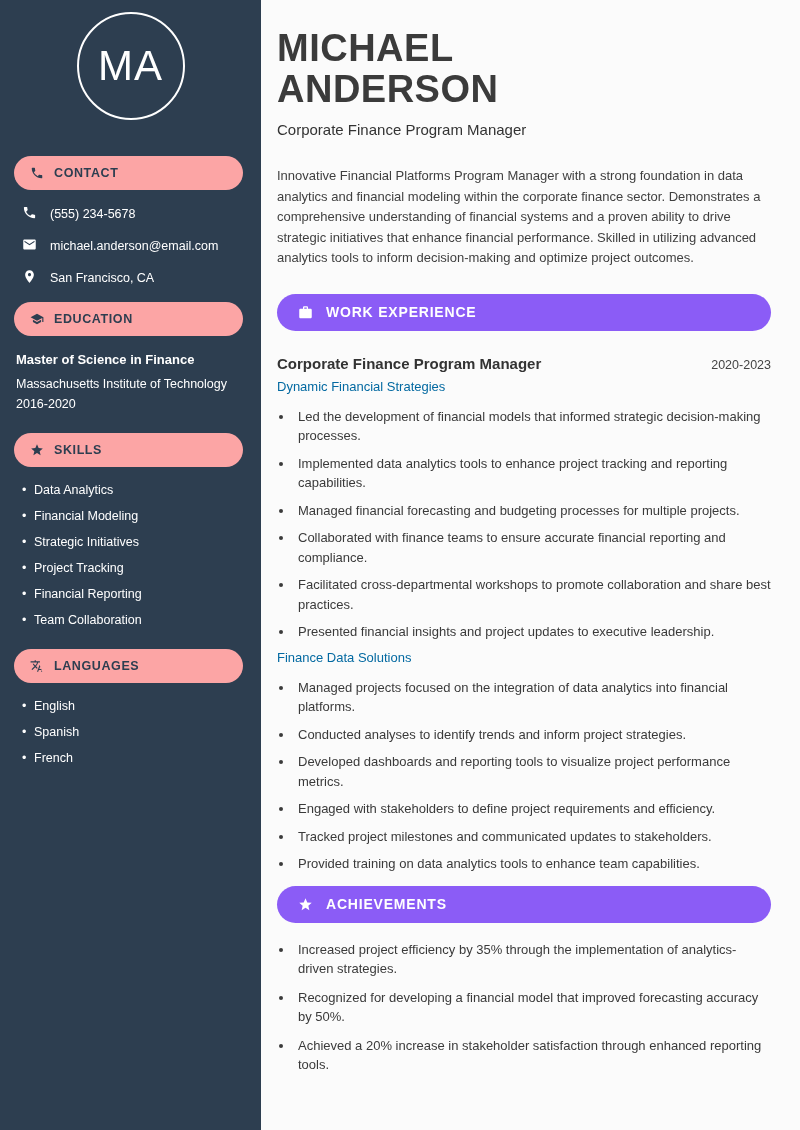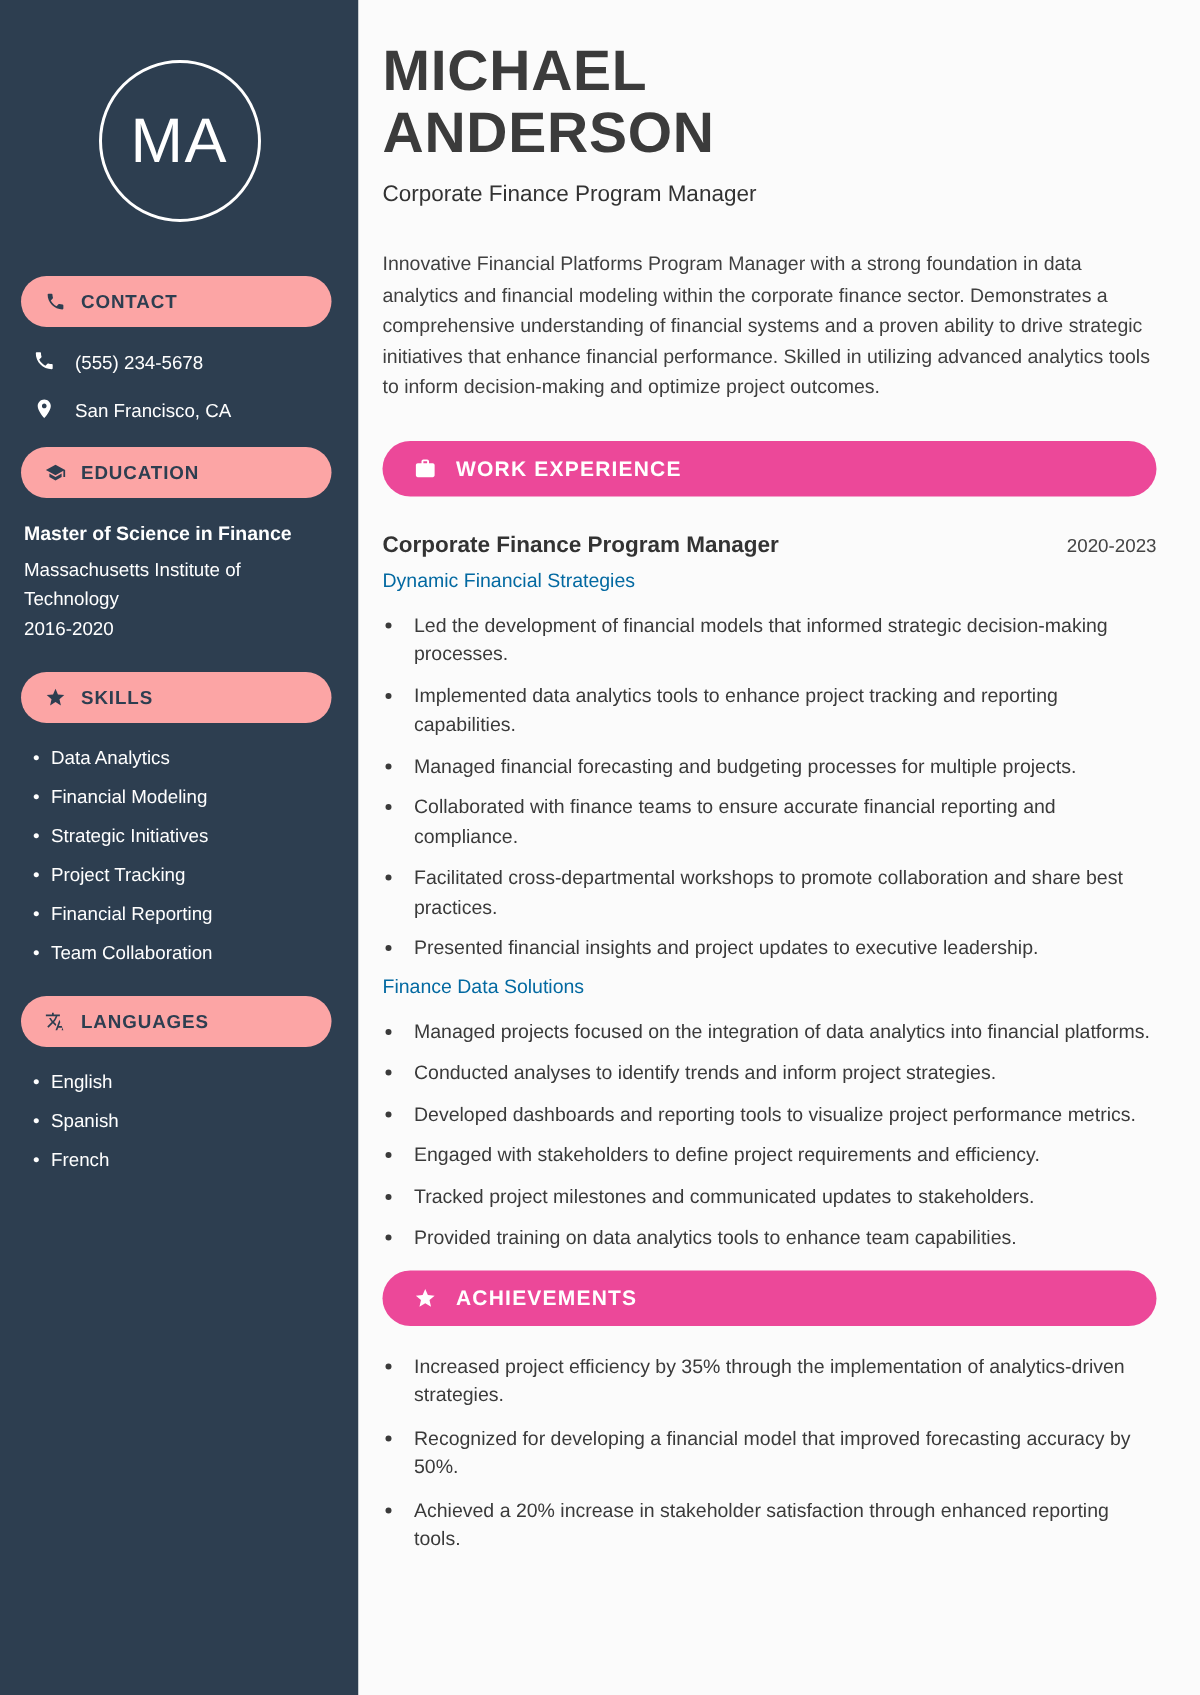--- a/index.html
+++ b/index.html
@@ -1,21 +1,21 @@
 <!DOCTYPE html>
 <html><head>
 <meta charset="utf-8">
 <style>
   * { margin:0; padding:0; box-sizing:border-box; }
   html,body { width:800px; height:1130px; }
   body { font-family:"Liberation Sans", sans-serif; background:#ffffff; overflow:hidden; }
   .page { display:flex; width:800px; height:1130px; }
 
   
-  .sidebar { width:239px; flex-shrink:0; background:#2d3e50; color:#ffffff; padding-top:40px; }
+  .sidebar { width:261px; flex-shrink:0; background:#2d3e50; color:#ffffff; padding-top:12px; }
   .avatar-wrap { display:flex; justify-content:center; margin-bottom:36px; }
   .avatar { width:108px; height:108px; border:2px solid #ffffff; border-radius:50%;
             display:flex; align-items:center; justify-content:center;
             font-size:42px; letter-spacing:1px; color:#ffffff; font-weight:400; }
   .side-pill { background:#fca5a5; color:#2d3e50; border-radius:20px; height:34px;
                display:flex; align-items:center; gap:10px; padding:0 16px;
                margin:0 18px 16px 14px; font-weight:bold; font-size:12.5px; letter-spacing:0.6px; }
   .side-pill .ico { width:14px; height:14px; flex-shrink:0; }
   .contact-row { display:flex; gap:13px; align-items:flex-start; padding:0 16px 0 22px; margin-bottom:15px; font-size:12.5px; line-height:1.35; }
   .contact-row .ico { width:15px; height:15px; flex-shrink:0; margin-top:-1px; }
@@ -25,21 +25,21 @@
   .years { font-size:12.5px; margin-top:4px; }
   .side-list { list-style:none; padding:0 16px 0 22px; margin-bottom:22px; }
   .side-list li { font-size:12.5px; margin-bottom:12px; position:relative; padding-left:12px; }
   .side-list li::before { content:"•"; position:absolute; left:0; top:0; }
 
   
   .main { flex:1; background:#fbfbfb; padding:28px 29px 0 16px; color:#3a3a3a; }
   .name { font-size:38px; font-weight:bold; color:#3b3b3b; line-height:1.08; letter-spacing:0.5px; }
   .job-title { margin-top:11px; font-size:15px; color:#333333; }
   .summary { margin-top:28px; font-size:13px; line-height:1.58; color:#3f3f3f; }
-  .main-pill { background:#ec4899; color:#ffffff; border-radius:22px; height:37px;
+  .main-pill { background:#8b5cf6; color:#ffffff; border-radius:22px; height:37px;
                display:flex; align-items:center; gap:13px; padding:0 21px;
                font-weight:bold; font-size:14px; letter-spacing:0.8px; margin-top:25px; }
   .main-pill .ico { width:15px; height:15px; flex-shrink:0; }
   .job-head { display:flex; justify-content:space-between; align-items:baseline; margin-top:24px; }
   .job-role { font-size:15px; font-weight:bold; color:#333333; }
   .job-dates { font-size:12.5px; color:#444444; }
   .job-company { font-size:13px; margin-top:7px; color:#0369a1; }
   .bullets { margin:13px 0 0 17px; font-size:13px; line-height:1.5; color:#3a3a3a; }
   .bullets li { margin-bottom:8px; padding-left:4px; }
   .bullets.tight li { margin-bottom:9px; }
@@ -62,20 +62,26 @@
       <svg class="ico" viewBox="0 0 24 24" fill="currentColor">
           <path d="M6.62 10.79c1.44 2.83 3.76 5.14 6.59 6.59l2.2-2.2c.27-.27.67-.36 1.02-.24 1.12.37 2.33.57 3.57.57.55 0 1 .45 1 1V20c0 .55-.45 1-1 1-9.39 0-17-7.61-17-17 0-.55.45-1 1-1h3.5c.55 0 1 .45 1 1 0 1.25.2 2.45.57 3.57.11.35.03.74-.25 1.02l-2.2 2.2z"></path>
         </svg>
       <span>CONTACT</span>
     </div>
     <div class="contact-row">
       <svg class="ico" viewBox="0 0 24 24" fill="currentColor">
           <path d="M6.62 10.79c1.44 2.83 3.76 5.14 6.59 6.59l2.2-2.2c.27-.27.67-.36 1.02-.24 1.12.37 2.33.57 3.57.57.55 0 1 .45 1 1V20c0 .55-.45 1-1 1-9.39 0-17-7.61-17-17 0-.55.45-1 1-1h3.5c.55 0 1 .45 1 1 0 1.25.2 2.45.57 3.57.11.35.03.74-.25 1.02l-2.2 2.2z"></path>
         </svg>
       <span>(555) 234-5678</span>
+    </div>
+    <div class="contact-row">
+      <svg class="ico" viewBox="0 0 24 24" fill="currentColor">
+          <path d="M20 4H4c-1.1 0-2 .9-2 2v12c0 1.1.9 2 2 2h16c1.1 0 2-.9 2-2V6c0-1.1-.9-2-2-2zm0 4l-8 5-8-5V6l8 5 8-5v2z"></path>
+        </svg>
+      <span>michael.anderson@email.com</span>
     </div>
     <div class="contact-row">
       <svg class="ico" viewBox="0 0 24 24" fill="currentColor">
           <path d="M12 2C8.13 2 5 5.13 5 9c0 5.25 7 13 7 13s7-7.75 7-13c0-3.87-3.13-7-7-7zm0 9.5c-1.38 0-2.5-1.12-2.5-2.5s1.12-2.5 2.5-2.5 2.5 1.12 2.5 2.5-1.12 2.5-2.5 2.5z"></path>
         </svg>
       <span>San Francisco, CA</span>
     </div>
 
     <div class="side-pill" style="margin-top:9px;">
       <svg class="ico" viewBox="0 0 24 24" fill="currentColor">

